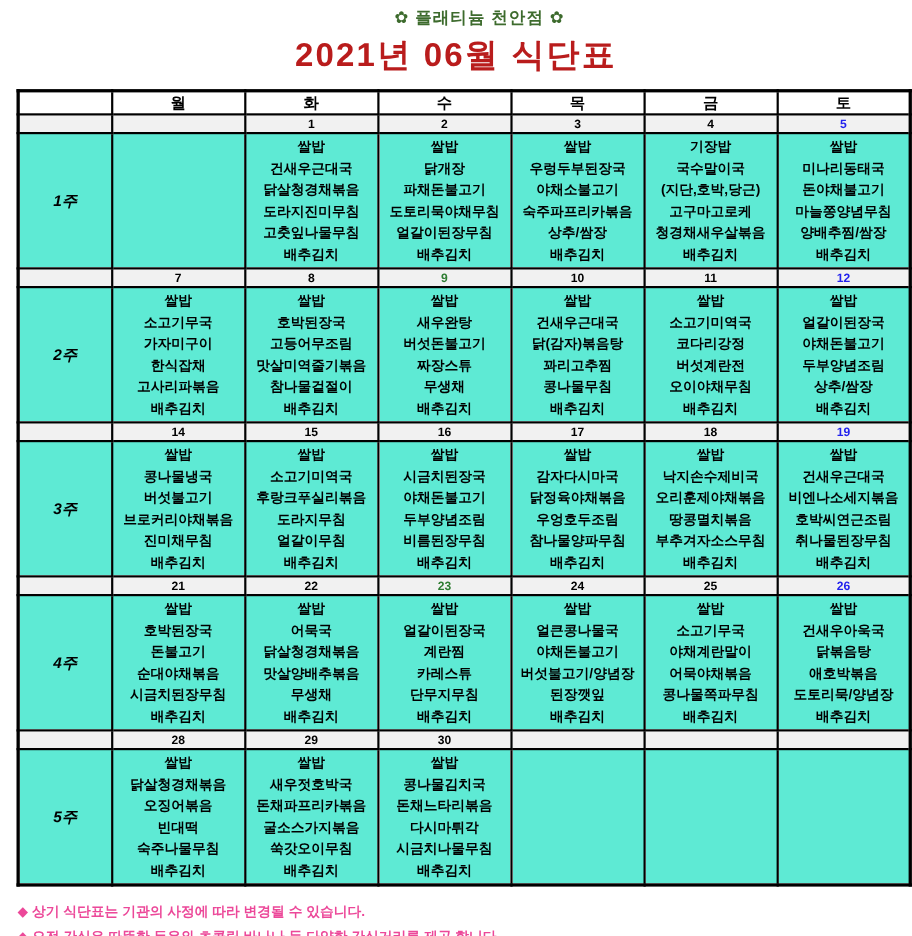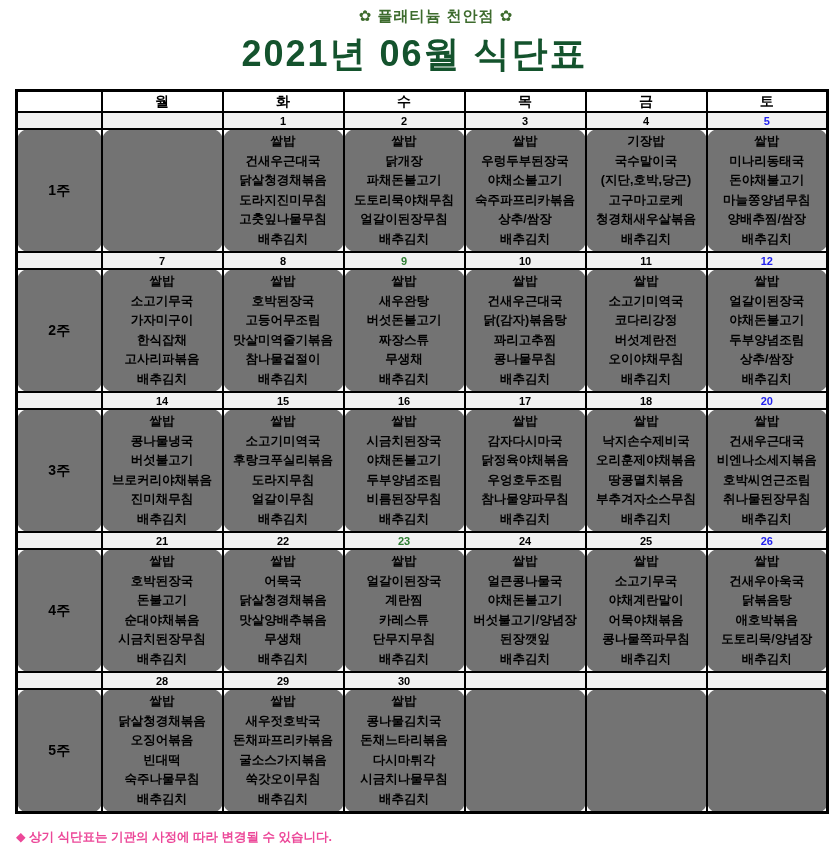--- a/index.html
+++ b/index.html
@@ -8,21 +8,21 @@
     font-family:"Liberation Sans","DejaVu Sans",sans-serif;
     color:#000;
     -webkit-font-smoothing:antialiased;
     overflow:hidden;
   }
   .titlebox{text-align:center;padding-top:7px;}
   .subtitle{
     font-size:15px;font-weight:bold;color:#3d6b2d;letter-spacing:1px;padding-left:43px;
   }
   .maintitle{
-    font-size:36px;font-weight:bold;color:#14532d;margin-top:4px;letter-spacing:2px;
+    font-size:30px;font-weight:bold;color:#b91c1c;margin-top:4px;letter-spacing:2px;
   }
   table.menu{
     border-collapse:collapse;table-layout:fixed;
     margin:10px 0 0 15px;width:813px;
     border:3px solid #000;
   }
   table.menu th, table.menu td{
     border:2px solid #000;
     padding:0;margin:0;
     text-align:center;vertical-align:middle;
@@ -31,23 +31,23 @@
   col.week-col{width:85px;}
   col.day-col{width:121px;}
   tr.head-row th{
     height:19px;font-size:14px;font-weight:bold;background:#fff;
   }
   tr.date-row td{
     height:15px;font-size:11px;font-weight:bold;background:#f1f1f1;
   }
   tr.date-row td.sat{color:#2222ee;}
   tr.date-row td.grn{color:#2e7d32;}
-  tr.menu-row td{height:121px;background:#737373;border-radius:12px;}
+  tr.menu-row td{height:121px;background:#5eead4;}
   td.week-label{
-    background:#f3e3f3;font-size:14px;font-weight:bold;
+    background:#f3e3f3;font-size:14px;font-weight:bold;font-style:italic;
   }
   .menu-lines{display:flex;flex-direction:column;justify-content:center;}
   .menu-line{
     font-size:12.5px;font-weight:bold;line-height:19.5px;white-space:nowrap;
   }
   .notes{margin:12px 0 0 16px;}
   .note-line{
     font-size:12.5px;font-weight:bold;line-height:22px;color:#ec4899;
   }
 </style>
@@ -218,21 +218,21 @@
           </div>
         </td>
       </tr>
       <tr class="date-row">
         <td></td>
         <td>14</td>
         <td>15</td>
         <td>16</td>
         <td>17</td>
         <td>18</td>
-        <td class="sat">20</td>
+        <td class="sat">19</td>
       </tr>
       <tr class="menu-row">
         <td class="week-label">3주</td>
         <td class="menu-cell">
           <div class="menu-lines">
             <div class="menu-line">쌀밥</div>
             <div class="menu-line">콩나물냉국</div>
             <div class="menu-line">버섯불고기</div>
             <div class="menu-line">브로커리야채볶음</div>
             <div class="menu-line">진미채무침</div>

